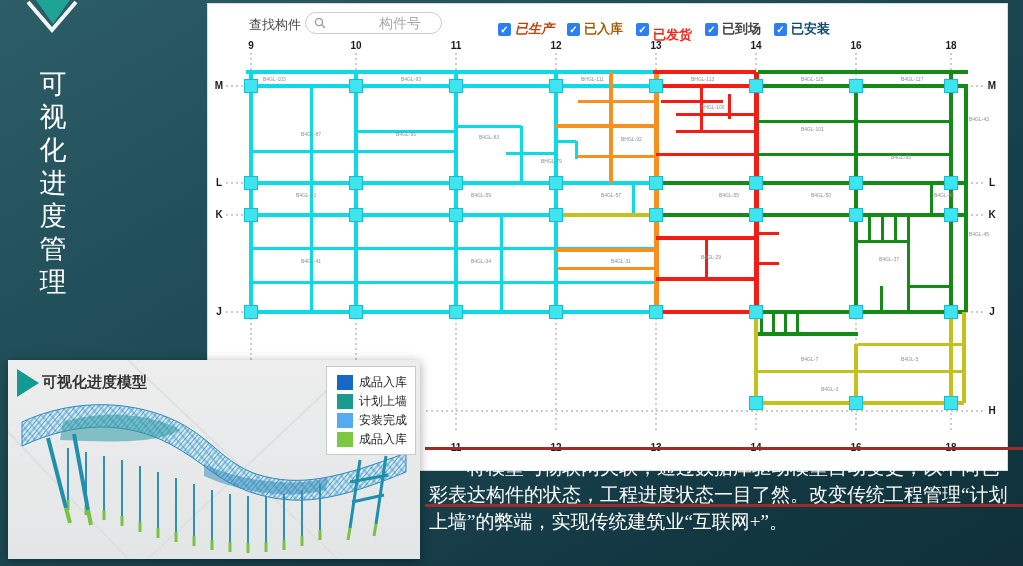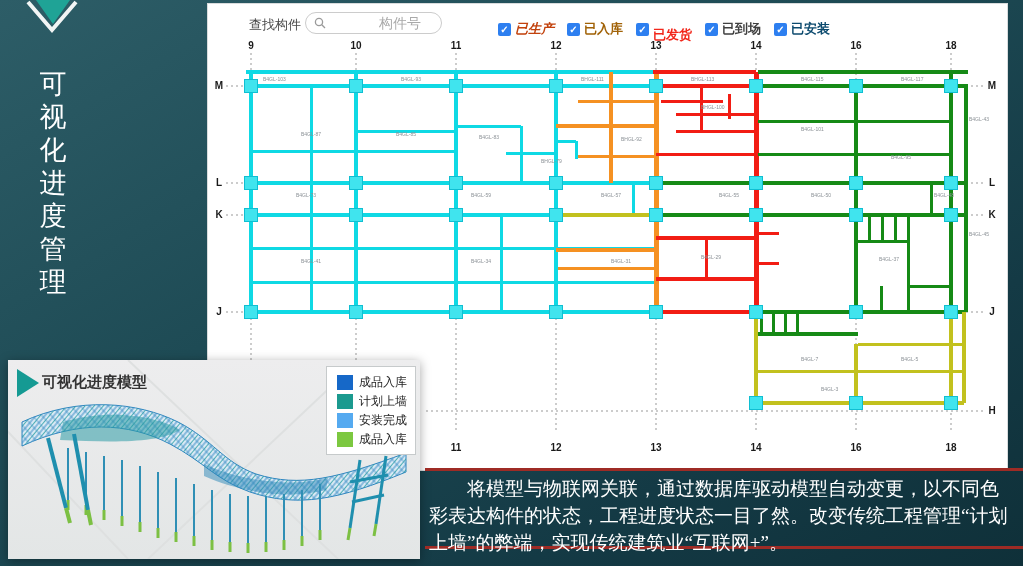--- a/index.html
+++ b/index.html
@@ -38,21 +38,21 @@
     font-family:"Liberation Sans",sans-serif; }
   .inset-marker { position:absolute; left:9px; top:8px; }
   .legend { position:absolute; right:4px; top:6px; width:90px; background:#fff;
     border:1px solid #c6cacb; padding:5px 6px; }
   .legend-row { display:flex; align-items:center; gap:6px; height:18px; margin:1px 4px; }
   .legend-row .sw { width:16px; height:15px; flex:0 0 auto; }
   .legend-row .lb { font-size:12px; color:#222; white-space:nowrap; }
   #model { position:absolute; left:0; top:0; }
 
   
-  .caption { position:absolute; left:425px; top:468px; width:598px; height:81px;
+  .caption { position:absolute; left:425px; top:447px; width:598px; height:60px;
     border-top:3px solid #9e2b25; border-bottom:3px solid #9e2b25; }
   .caption p { font-family:"Liberation Serif","DejaVu Serif",serif; color:#ffffff;
     font-size:19px; line-height:27px; text-indent:2em; padding:4px 6px 0 4px; }
 </style>
 </head>
 <body>
 
 <svg class="tri-deco" width="70" height="46">
   <polyline points="6,2 30,30 54,2" fill="none" stroke="#f2f5f5" stroke-width="4"></polyline>
   <polygon points="14,0 48,0 31,24" fill="#1fa396"></polygon>

